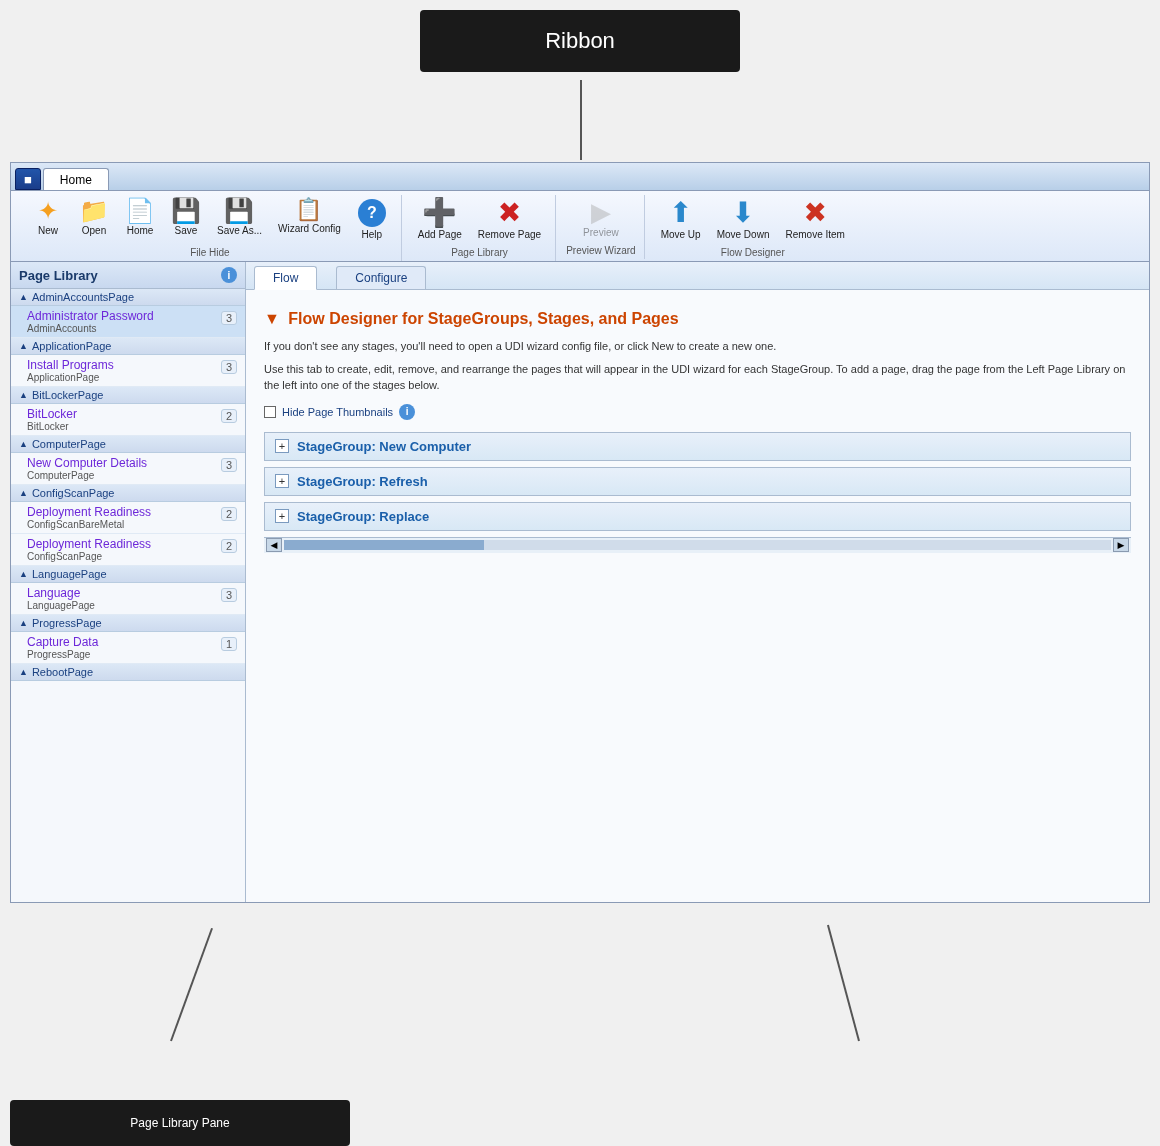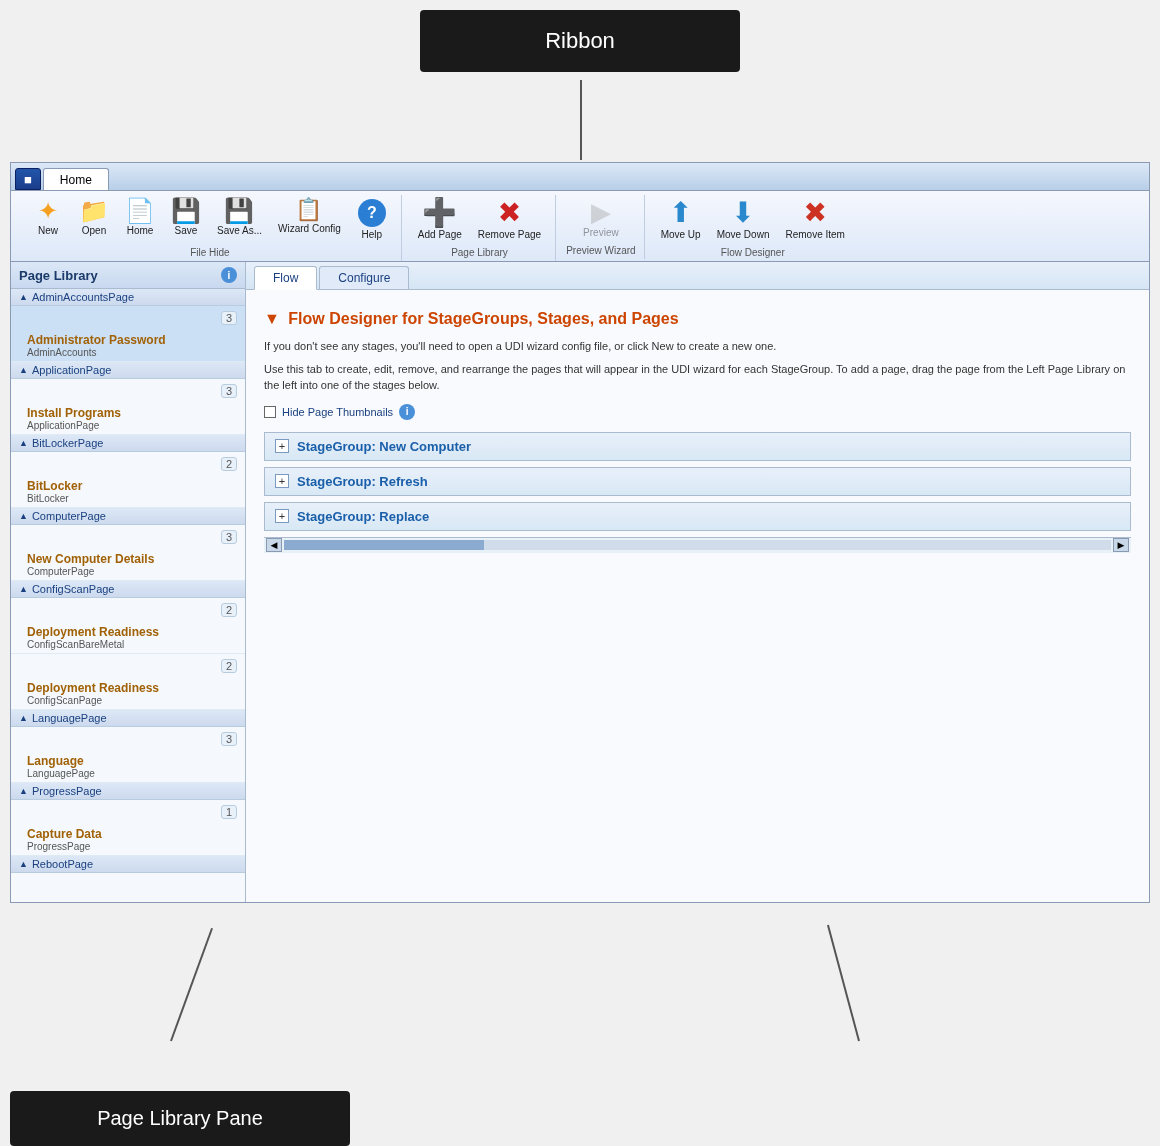--- a/index.html
+++ b/index.html
@@ -190,23 +190,22 @@
     .sidebar-item {
       padding: 3px 8px 3px 16px;
       border-bottom: 1px solid #e0eaf5;
       cursor: pointer;
     }
     .sidebar-item.selected {
       background: #cce0f5;
     }
     .sidebar-item .item-name {
       font-size: 12px;
-      font-weight: bold;
-      color: #a16207;
-      margin-top: 24px;
+      font-weight: normal;
+      color: #6d28d9;
     }
     .sidebar-item .item-sub {
       font-size: 10px;
       color: #555;
     }
     .sidebar-item .item-count {
       float: right;
       font-size: 11px;
       color: #555;
       background: #e8f0fa;
@@ -221,21 +220,21 @@
       flex: 1;
       display: flex;
       flex-direction: column;
       background: #f8fafd;
     }
     .panel-tabs {
       display: flex;
       background: linear-gradient(to bottom, #e8f0fa, #d5e5f5);
       border-bottom: 1px solid #aabbd0;
       padding: 4px 8px 0 8px;
-      gap: 2px;
+      gap: 19px;
     }
     .panel-tab {
       padding: 4px 18px;
       font-size: 12px;
       border: 1px solid #aabbd0;
       border-bottom: none;
       background: #e0eaf8;
       cursor: pointer;
       border-radius: 3px 3px 0 0;
       color: #1a4080;
@@ -353,21 +352,21 @@
       display: flex;
       justify-content: space-between;
       align-items: flex-end;
       padding: 0 10px;
       height: 175px;
       pointer-events: none;
     }
     .callout-box {
       background: #1a1a1a;
       color: #fff;
-      font-size: 20px;
+      font-size: 12px;
       padding: 16px 24px;
       border-radius: 4px;
       text-align: center;
       width: 340px;
     }
     .callout-line-left {
       position: absolute;
       bottom: 105px;
       left: 170px;
       width: 2px;

